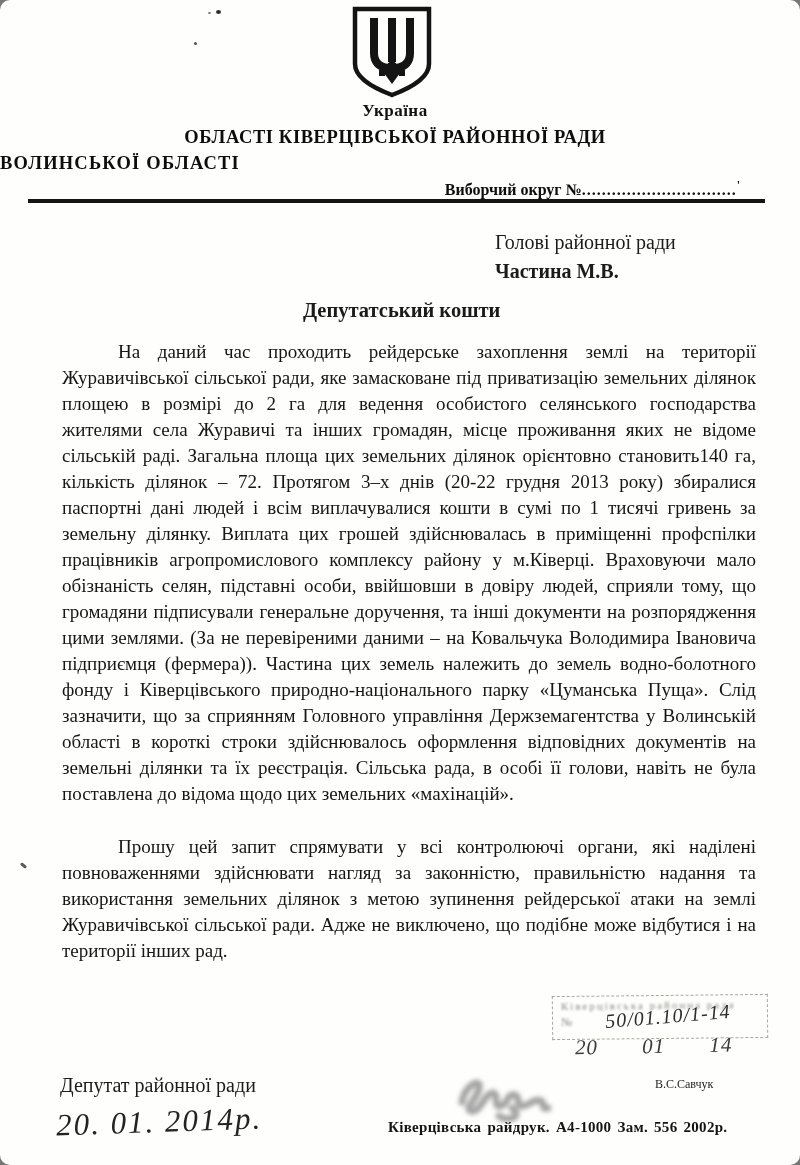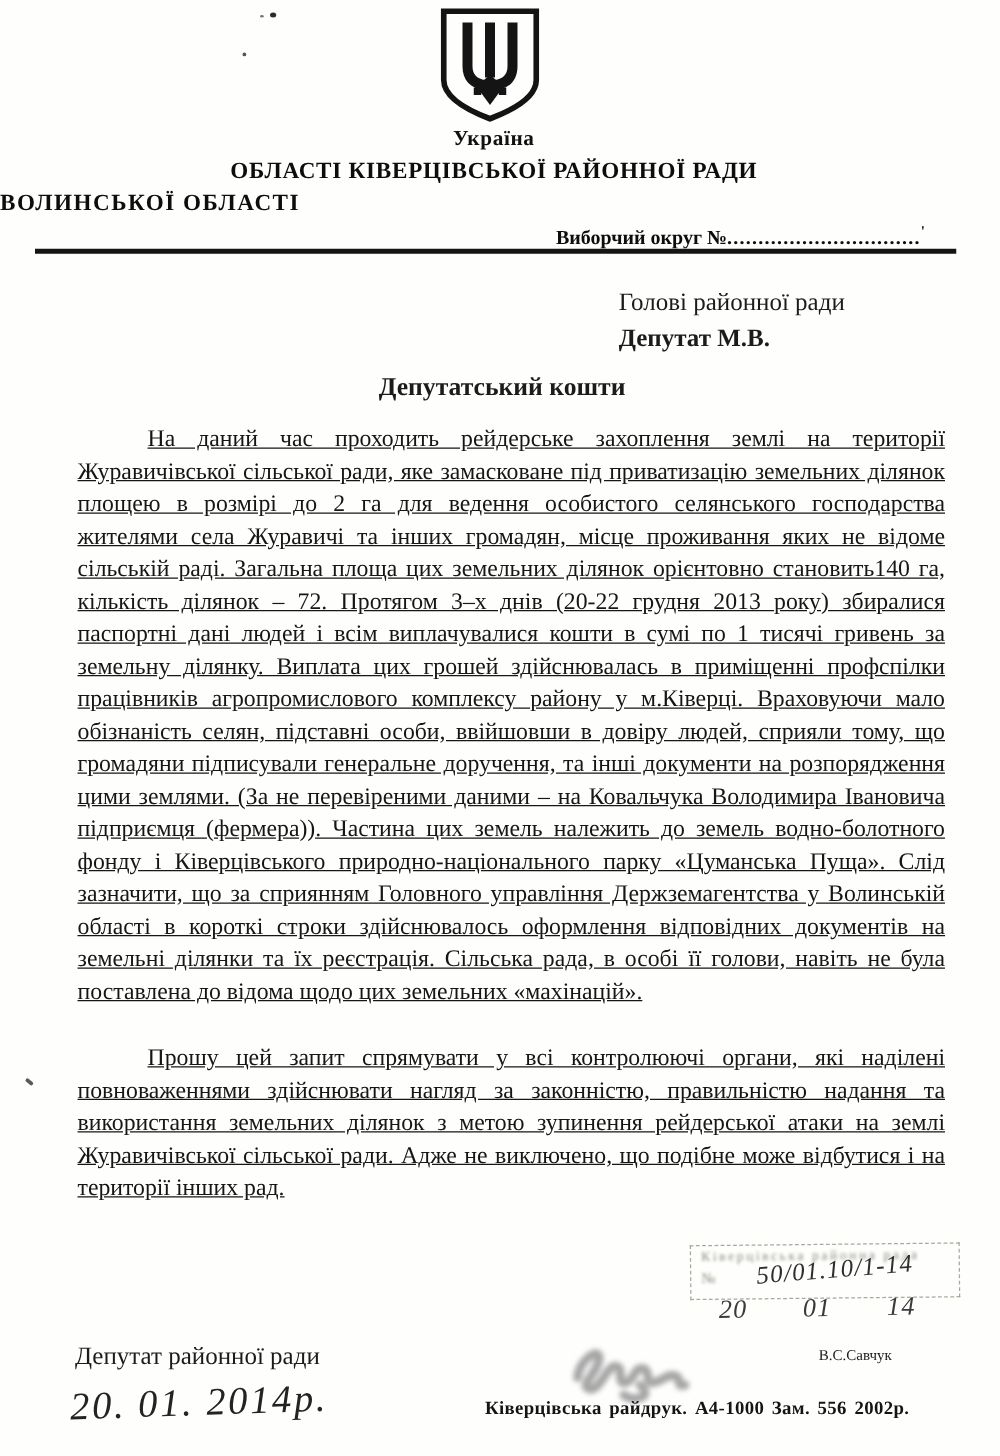--- a/index.html
+++ b/index.html
@@ -4,20 +4,21 @@
 <style>
   html,body{margin:0;padding:0;background:#777;}
   .page{
     position:relative;
     width:800px;height:1165px;
     margin:0 auto;
     background:#fefefd;
     font-family:"Liberation Serif", serif;
     color:#1b1b1b;
     overflow:hidden;
+    border-radius:10px;
   }
   
   .emblem{position:absolute;left:348px;top:6px;width:88px;height:92px;}
   .country{position:absolute;left:0;top:101px;width:790px;text-align:center;
     font-size:17px;font-weight:600;letter-spacing:.5px;color:#111;}
   .org1{position:absolute;left:0;top:127px;width:790px;text-align:center;
     font-size:18.5px;font-weight:700;letter-spacing:.6px;color:#0d0d0d;}
   .org2{position:absolute;left:0;top:153px;width:790px;text-align:left;
     font-size:18.5px;font-weight:700;letter-spacing:1.2px;color:#0d0d0d;}
   .district{position:absolute;left:0;top:178px;width:740px;text-align:right;
@@ -25,21 +26,21 @@
   .district .dots{font-weight:700;letter-spacing:1px;}
   .district .tick{font-size:12px;vertical-align:super;}
   .rule{position:absolute;left:28px;top:199px;width:737px;height:4px;background:#151515;}
   
   .addressee{position:absolute;left:495px;top:228px;font-size:20px;line-height:29px;}
   .addressee .name{font-weight:700;}
   .doc-title{position:absolute;left:303px;top:299px;font-size:20.5px;font-weight:700;}
   
   .body-text{position:absolute;left:62px;top:339px;width:694px;
     font-size:19px;line-height:26px;text-align:justify;color:#161616;}
-  .body-text p{margin:0;text-indent:56px;text-decoration:underline;}
+  .body-text p{margin:0;text-indent:56px;}
   .body-text p + p{margin-top:27px;}
   
   .stamp{position:absolute;left:552px;top:995px;width:214px;height:42px;
     border:1px dashed #a9a89a;transform:rotate(-.6deg);}
   .stamp .org-line{position:absolute;left:8px;top:3px;width:200px;
     font-size:11px;color:#8f8e80;filter:blur(1.1px);letter-spacing:2px;white-space:nowrap;}
   .stamp .num-prefix{position:absolute;left:8px;top:18px;font-size:12px;color:#8f8e80;
     filter:blur(1.2px);letter-spacing:3px;}
   .stamp .number{position:absolute;left:52px;top:9px;font-size:20px;font-style:italic;
     color:#2e2e2e;transform:rotate(-4deg);letter-spacing:1px;white-space:nowrap;}
@@ -84,21 +85,21 @@
   <div class="org2">ВОЛИНСЬКОЇ ОБЛАСТІ</div>
 
   <div class="district">
     <span>Виборчий округ №</span><span class="dots">...............................</span><span class="tick">'</span>
   </div>
 
   <div class="rule"></div>
 
   <div class="addressee">
     <div>Голові районної ради</div>
-    <div class="name">Депутат М.В.</div>
+    <div class="name">Частина М.В.</div>
   </div>
 
   <div class="doc-title">Депутатський кошти</div>
 
   <div class="body-text">
     <p>На даний час проходить  рейдерське захоплення землі на території Журавичівської сільської ради, яке замасковане під приватизацію земельних ділянок площею в розмірі до 2 га для ведення особистого селянського господарства жителями села Журавичі та інших громадян, місце проживання яких не відоме сільській раді. Загальна площа цих земельних ділянок орієнтовно становить140 га, кількість ділянок – 72. Протягом 3–х днів (20-22 грудня 2013 року) збиралися паспортні дані людей і всім виплачувалися кошти в сумі по 1 тисячі гривень за земельну ділянку. Виплата цих грошей здійснювалась в приміщенні профспілки працівників агропромислового комплексу району  у м.Ківерці. Враховуючи мало обізнаність селян, підставні особи, ввійшовши в довіру людей, сприяли тому, що громадяни підписували генеральне доручення, та інші документи на розпорядження цими землями.  (За не перевіреними даними – на Ковальчука Володимира Івановича підприємця (фермера)). Частина цих земель належить до земель водно-болотного фонду і Ківерцівського природно-національного парку «Цуманська Пуща». Слід зазначити, що за сприянням Головного управління Держземагентства  у Волинській області в короткі строки здійснювалось оформлення відповідних документів на земельні ділянки та їх реєстрація. Сільська рада, в особі її голови, навіть не була поставлена до відома щодо цих земельних «махінацій».</p>
     <p>Прошу цей запит спрямувати у всі контролюючі органи, які наділені повноваженнями здійснювати нагляд за законністю,  правильністю надання та використання земельних ділянок з метою зупинення рейдерської атаки на землі Журавичівської сільської ради. Адже не виключено, що подібне може відбутися і на території інших рад.</p>
   </div>
 
   <div class="stamp">

